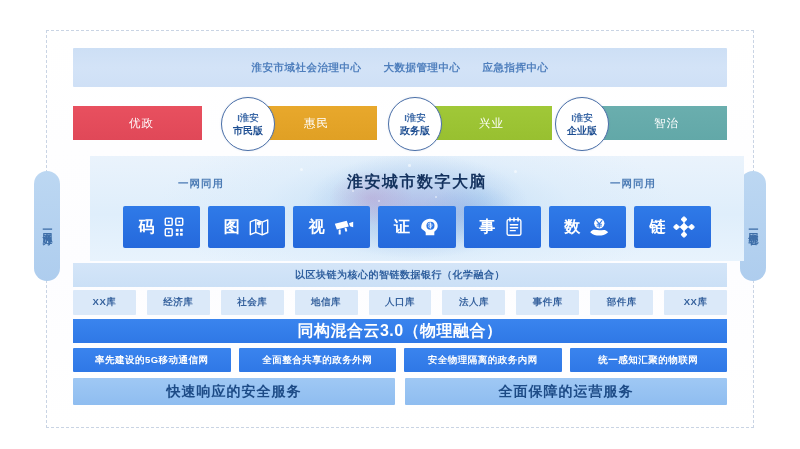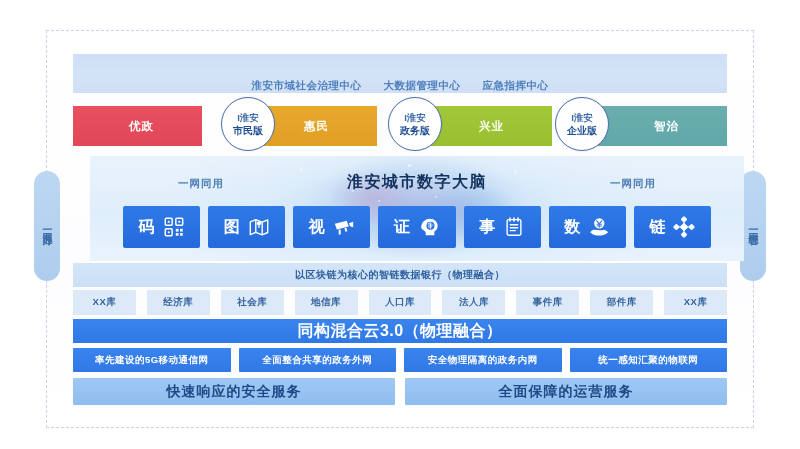--- a/index.html
+++ b/index.html
@@ -27,54 +27,54 @@
     background: linear-gradient(180deg,#ffffff 0%,#fdfdff 60%,#ffffff 100%);
   }
 
   
   .row { position: absolute; }
   .cjk { letter-spacing: .5px; }
 
   
   #top-banner {
     left: 26px;
-    top: 23px;
+    top: 17px;
     width: 654px;
     height: 39px;
     background: linear-gradient(180deg,#cddff5 0%,#d3e3f7 50%,#cfe0f6 100%);
     border-radius: 1px;
     display: flex;
-    align-items: flex-end;
+    align-items: center;
     justify-content: center;
   }
   #top-banner .items {
     display: flex;
     gap: 22px;
     color: #4f7fbd;
     font-size: 10.5px;
     font-weight: bold;
   }
 
   
   #strategy-bar {
     left: 26px;
     top: 75px;
     width: 654px;
     height: 34px;
     display: flex;
   }
   .strip {
     flex: 1 1 0;
-    height: 40px;
+    height: 34px;
     display: flex;
     align-items: center;
     justify-content: center;
     color: #ffffff;
     font-size: 11.5px;
-    font-weight: bold;
+    font-weight: normal;
     letter-spacing: 1px;
     padding-left: 8px;
   }
   .strip.red   { background: linear-gradient(180deg,#e8505f 0%,#e04858 100%); }
   .strip.gold  { background: linear-gradient(180deg,#e8a82c 0%,#e0a024 100%); }
   .strip.green { background: linear-gradient(180deg,#a0c838 0%,#98c030 100%); }
   .strip.teal  { background: linear-gradient(180deg,#6aaeae 0%,#62a8a8 100%); }
   .strip-gap { width: 46px; flex: 0 0 46px; }
 
   .circle-badge {
@@ -418,21 +418,21 @@
             <rect x="9.9" y="18.2" width="4.2" height="4.2" rx=".8" transform="rotate(45 12 20.3)"></rect>
             <rect x="1.6" y="9.9" width="4.2" height="4.2" rx=".8" transform="rotate(45 3.7 12)"></rect>
             <rect x="18.2" y="9.9" width="4.2" height="4.2" rx=".8" transform="rotate(45 20.3 12)"></rect>
           </svg>
         </span>
       </div>
 
     </div>
   </div>
 
-  <div class="row cjk" id="bank-strip">以区块链为核心的智链数据银行（物理融合）</div>
+  <div class="row cjk" id="bank-strip">以区块链为核心的智链数据银行（化学融合）</div>
 
   <div class="row" id="db-row">
     <div class="db-box cjk">XX库</div>
     <div class="db-box cjk">经济库</div>
     <div class="db-box cjk">社会库</div>
     <div class="db-box cjk">地信库</div>
     <div class="db-box cjk">人口库</div>
     <div class="db-box cjk">法人库</div>
     <div class="db-box cjk">事件库</div>
     <div class="db-box cjk">部件库</div>

